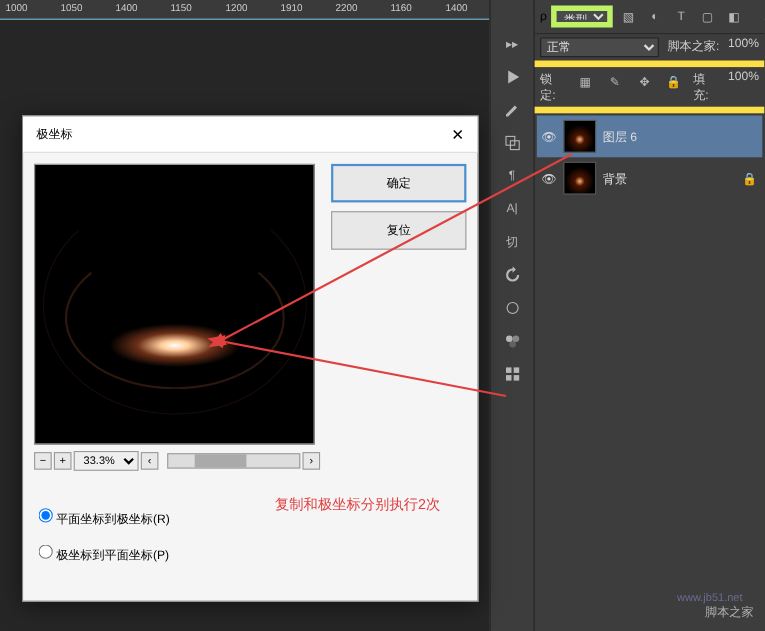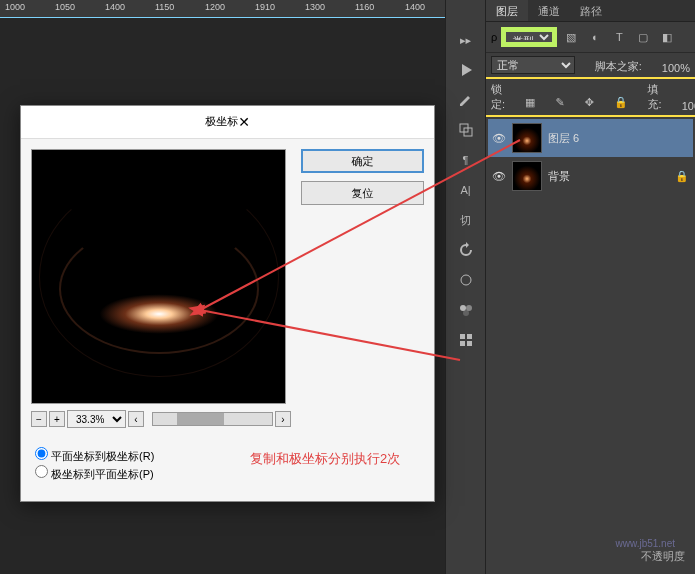--- a/index.html
+++ b/index.html
@@ -10,62 +10,62 @@
 .right-panel{position:absolute;right:0;top:0;width:210px;height:574px;background:#3d3d3d;border-left:1px solid #222}
 .tool-strip{position:absolute;right:210px;top:0;width:40px;height:574px;background:#3d3d3d;border-left:1px solid #222;display:flex;flex-direction:column;align-items:center;padding-top:25px}
 .tool-strip .ti{width:24px;height:24px;margin:3px 0;color:#b8b8b8;display:flex;align-items:center;justify-content:center;cursor:pointer}
 .tool-strip .ti svg{width:16px;height:16px;fill:#b8b8b8}
 .panel-tabs{display:flex;background:#323232;height:22px;border-bottom:1px solid #222}
 .panel-tabs .tab{padding:4px 10px;color:#b8b8b8;cursor:pointer}
 .panel-tabs .tab.active{background:#3d3d3d;color:#e0e0e0}
 .filter-row{display:flex;align-items:center;padding:5px;gap:4px;border-bottom:1px solid #2a2a2a}
 .filter-row select{background:#4a4a4a;color:#ddd;border:5px solid #bef264;padding:2px;height:20px}
 .icon-btn{width:20px;height:20px;display:flex;align-items:center;justify-content:center;color:#b8b8b8;cursor:pointer}
-.opacity-row{display:flex;align-items:flex-end;padding:3px 5px;gap:20px;color:#ccc;border-bottom:2px solid #fde047;font-size:10px}
+.opacity-row{display:flex;align-items:flex-start;padding:3px 5px;gap:8px;color:#ccc;border-bottom:6px solid #fde047;font-size:10px}
 .opacity-row select{background:#4a4a4a;color:#ddd;border:1px solid #222;padding:1px;height:18px;flex:1}
 .layer-list{padding:2px}
 .layer{display:flex;align-items:center;height:38px;padding:2px 4px;gap:6px;color:#ddd}
 .layer.selected{background:#5a7aa0}
 .layer .vis{width:14px;text-align:center}
 .layer .thumb{width:30px;height:30px;border:1px solid #555;background:radial-gradient(circle at 50% 60%,#ffb070 0%,#4a1500 20%,#000 60%)}
 .dialog{position:absolute;left:20px;top:105px;width:415px;background:#f5f5f5;border:1px solid #888;box-shadow:0 4px 20px rgba(0,0,0,.5)}
-.dialog-title{display:flex;justify-content:center;padding:8px 12px;background:#fff;border-bottom:1px solid #ddd}
+.dialog-title{display:flex;justify-content:space-between;padding:8px 12px;background:#fff;border-bottom:1px solid #ddd}
 .dialog-title .close{cursor:pointer;font-size:14px}
 .dialog-body{display:flex;padding:10px}
 .preview-area{width:260px}
 .preview{width:255px;height:255px;background:#000;border:1px solid #999;position:relative;overflow:hidden}
 .preview .glow{position:absolute;left:50%;top:65%;width:120px;height:40px;background:radial-gradient(ellipse,#fff 0%,#ffcc99 15%,rgba(180,80,40,.6) 40%,transparent 70%);transform:translate(-50%,-50%);border-radius:50%}
 .preview .arc{position:absolute;left:50%;top:55%;width:200px;height:130px;border:2px solid rgba(150,80,50,.3);border-radius:50%;transform:translate(-50%,-50%);border-top-color:transparent}
 .preview .arc2{position:absolute;left:50%;top:50%;width:240px;height:200px;border:1px solid rgba(120,60,40,.2);border-radius:50%;transform:translate(-50%,-50%);border-top-color:transparent}
 .zoom-row{display:flex;align-items:center;gap:2px;margin-top:6px}
 .zoom-row .zb{width:16px;height:16px;border:1px solid #999;background:#e8e8e8;display:flex;align-items:center;justify-content:center;cursor:pointer;font-size:10px}
 .zoom-row select{height:18px;border:1px solid #999;font-size:10px;padding:0 4px}
 .scroll-h{flex:1;height:14px;background:#ddd;border:1px solid #999;margin-left:6px;position:relative}
 .scroll-h .sthumb{position:absolute;left:20%;width:40%;height:100%;background:#aaa}
 .dialog-right{flex:1;padding-left:10px}
-.dbtn{width:100%;height:24px;margin-bottom:8px;border:1px solid #999;background:#e8e8e8;cursor:pointer}
+.dbtn{width:100%;height:35px;margin-bottom:8px;border:1px solid #999;background:#e8e8e8;cursor:pointer}
 .dbtn.primary{border:2px solid #4a90d0}
 .radios{margin-top:10px;padding:8px 4px}
-.radios label{display:block;margin:1px 0;cursor:pointer}
+.radios label{display:block;margin:16px 0;cursor:pointer}
 .anno{position:absolute;left:250px;top:450px;color:#e04040;font-size:13px;z-index:100}
 .arrow1{position:absolute;pointer-events:none;z-index:99}
 .watermark{position:absolute;right:10px;bottom:10px;color:#ddd;font-size:11px;opacity:.7}
 .watermark2{position:absolute;right:20px;bottom:25px;color:#88c;font-size:10px;opacity:.6}
 </style>
 </head>
 <body>
 
 <div class="ruler" id="ruler">
     <span>1000</span>
     <span>1050</span>
     <span>1400</span>
     <span>1150</span>
     <span>1200</span>
     <span>1910</span>
-    <span>1300</span>
+    <span>2200</span>
     <span>1160</span>
     <span>1400</span>
     <span>1450</span>
     <span>1500</span>
     <span>1550</span>
     <span>1600</span>
   </div>
 
 <div class="canvas-area"></div>
 
@@ -112,25 +112,20 @@
       <svg viewBox="0 0 16 16">
         <rect x="2" y="2" width="5" height="5"></rect>
         <rect x="9" y="2" width="5" height="5"></rect>
         <rect x="2" y="9" width="5" height="5"></rect>
         <rect x="9" y="9" width="5" height="5"></rect>
       </svg>
     </div>
 </div>
 
 <div class="right-panel">
-  <div class="panel-tabs">
-    <div class="tab active">图层</div>
-    <div class="tab">通道</div>
-    <div class="tab">路径</div>
-  </div>
   <div class="filter-row">
     <span>ρ</span>
     <select><option>类型</option></select>
     <span class="icon-btn">▧</span>
     <span class="icon-btn">◐</span>
     <span class="icon-btn">T</span>
     <span class="icon-btn">▢</span>
     <span class="icon-btn">◧</span>
   </div>
   <div class="opacity-row">
@@ -201,13 +196,13 @@
       <marker id="ah" markerWidth="10" markerHeight="10" refX="2" refY="3" orient="auto">
         <path d="M0,0 L0,6 L8,3 z" fill="#e04040"></path>
       </marker>
     </defs>
   <line x1="340" y1="10" x2="20" y2="180" stroke="#e04040" stroke-width="2" marker-end="url(#ah)"></line>
   <line x1="280" y1="230" x2="20" y2="180" stroke="#e04040" stroke-width="2" marker-end="url(#ah)"></line>
 </svg>
 
 <div class="anno">复制和极坐标分别执行2次</div>
 <div class="watermark2">www.jb51.net</div>
-<div class="watermark">不透明度</div>
+<div class="watermark">脚本之家</div>
 
 </body></html>

